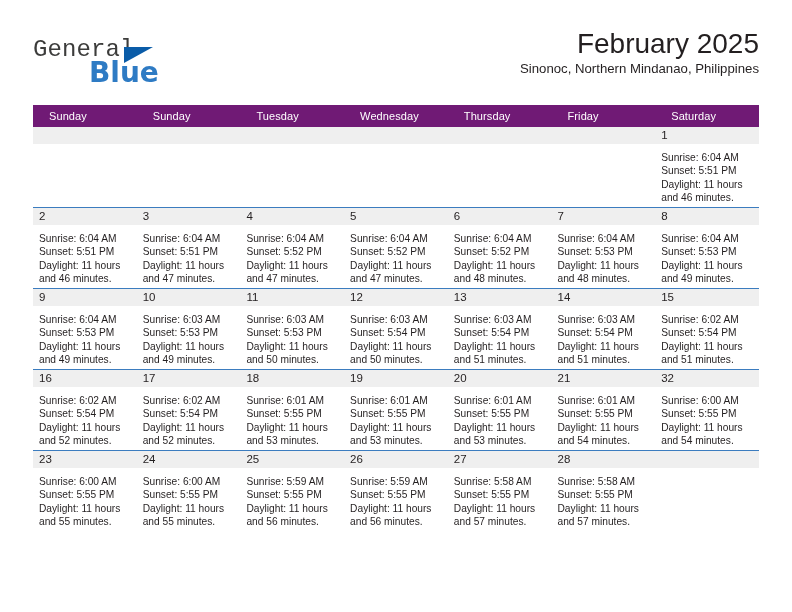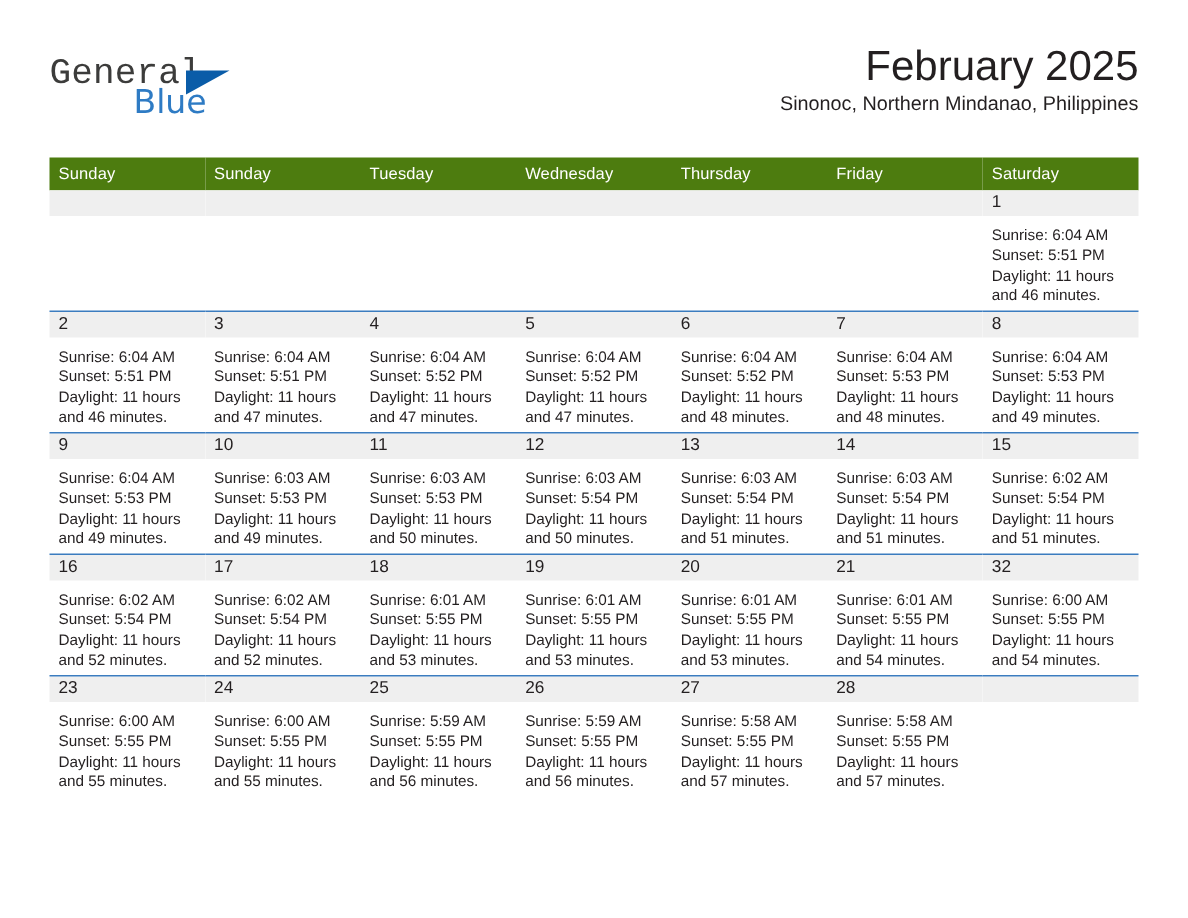--- a/index.html
+++ b/index.html
@@ -43,24 +43,24 @@
     font-size: 24px;
     letter-spacing: 0.1px;
     color: #3c3c3b;
     font-family: Liberation Mono, monospace;
     font-weight: 400;
   }
   .brand-blue {
     position: absolute;
     left: 56px;
     top: 20px;
-    font-size: 22px;
+    font-size: 28px;
     color: #2e7bc4;
     font-family: "DejaVu Sans", sans-serif;
-    font-weight: 400;
+    font-weight: 700;
   }
   .brand-flag {
     position: absolute;
     left: 91px;
     top: 11px;
     width: 0;
     height: 0;
     border-left: 29px solid #0a5ca8;
     border-bottom: 16px solid transparent;
   }
@@ -89,26 +89,26 @@
   
   .calendar {
     position: absolute;
     left: 33px;
     top: 105px;
     width: 726px;
     border-collapse: collapse;
     table-layout: fixed;
   }
   .calendar th {
-    background: #4d7c0f;
+    background: #701a75;
     color: #ffffff;
     font-size: 11px;
     font-weight: 400;
     text-align: left;
-    padding: 5px 0 5px 6px;
+    padding: 5px 0 5px 16px;
     height: 11px;
     border: none;
     letter-spacing: 0.1px;
   }
   .calendar td {
     vertical-align: top;
     width: 103.71px;
     height: 80px;
     padding: 0;
     border: none;

